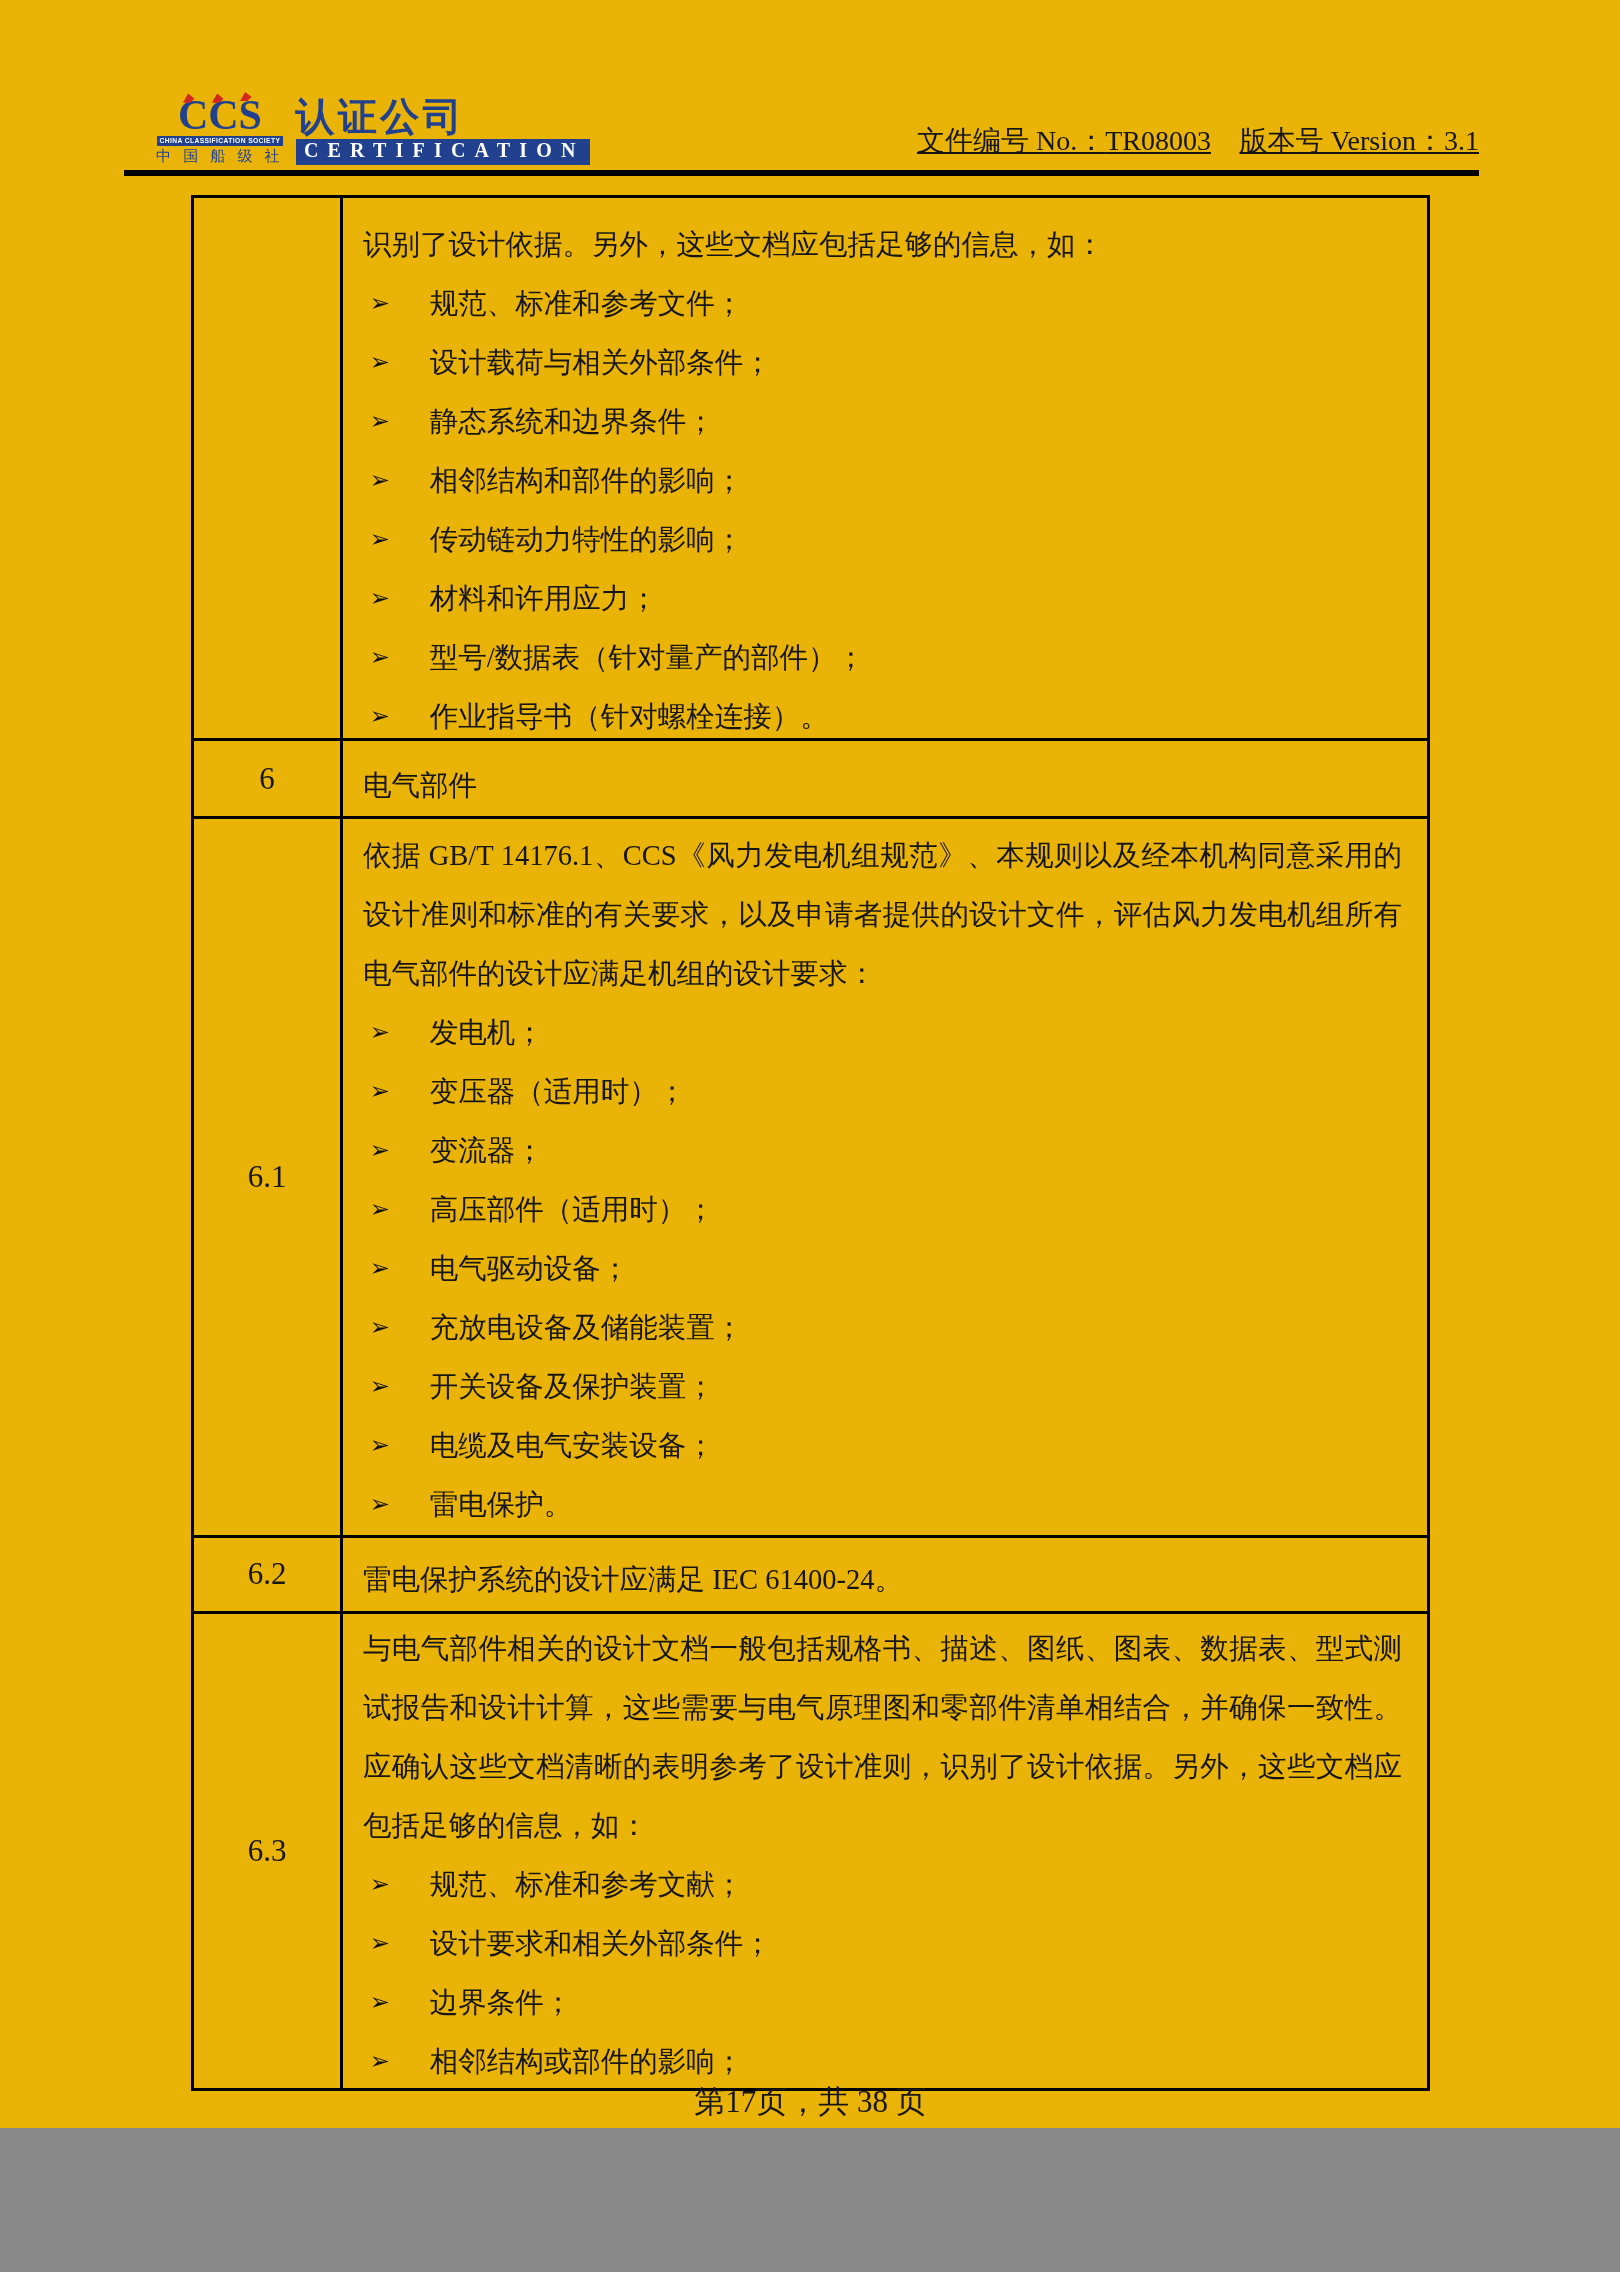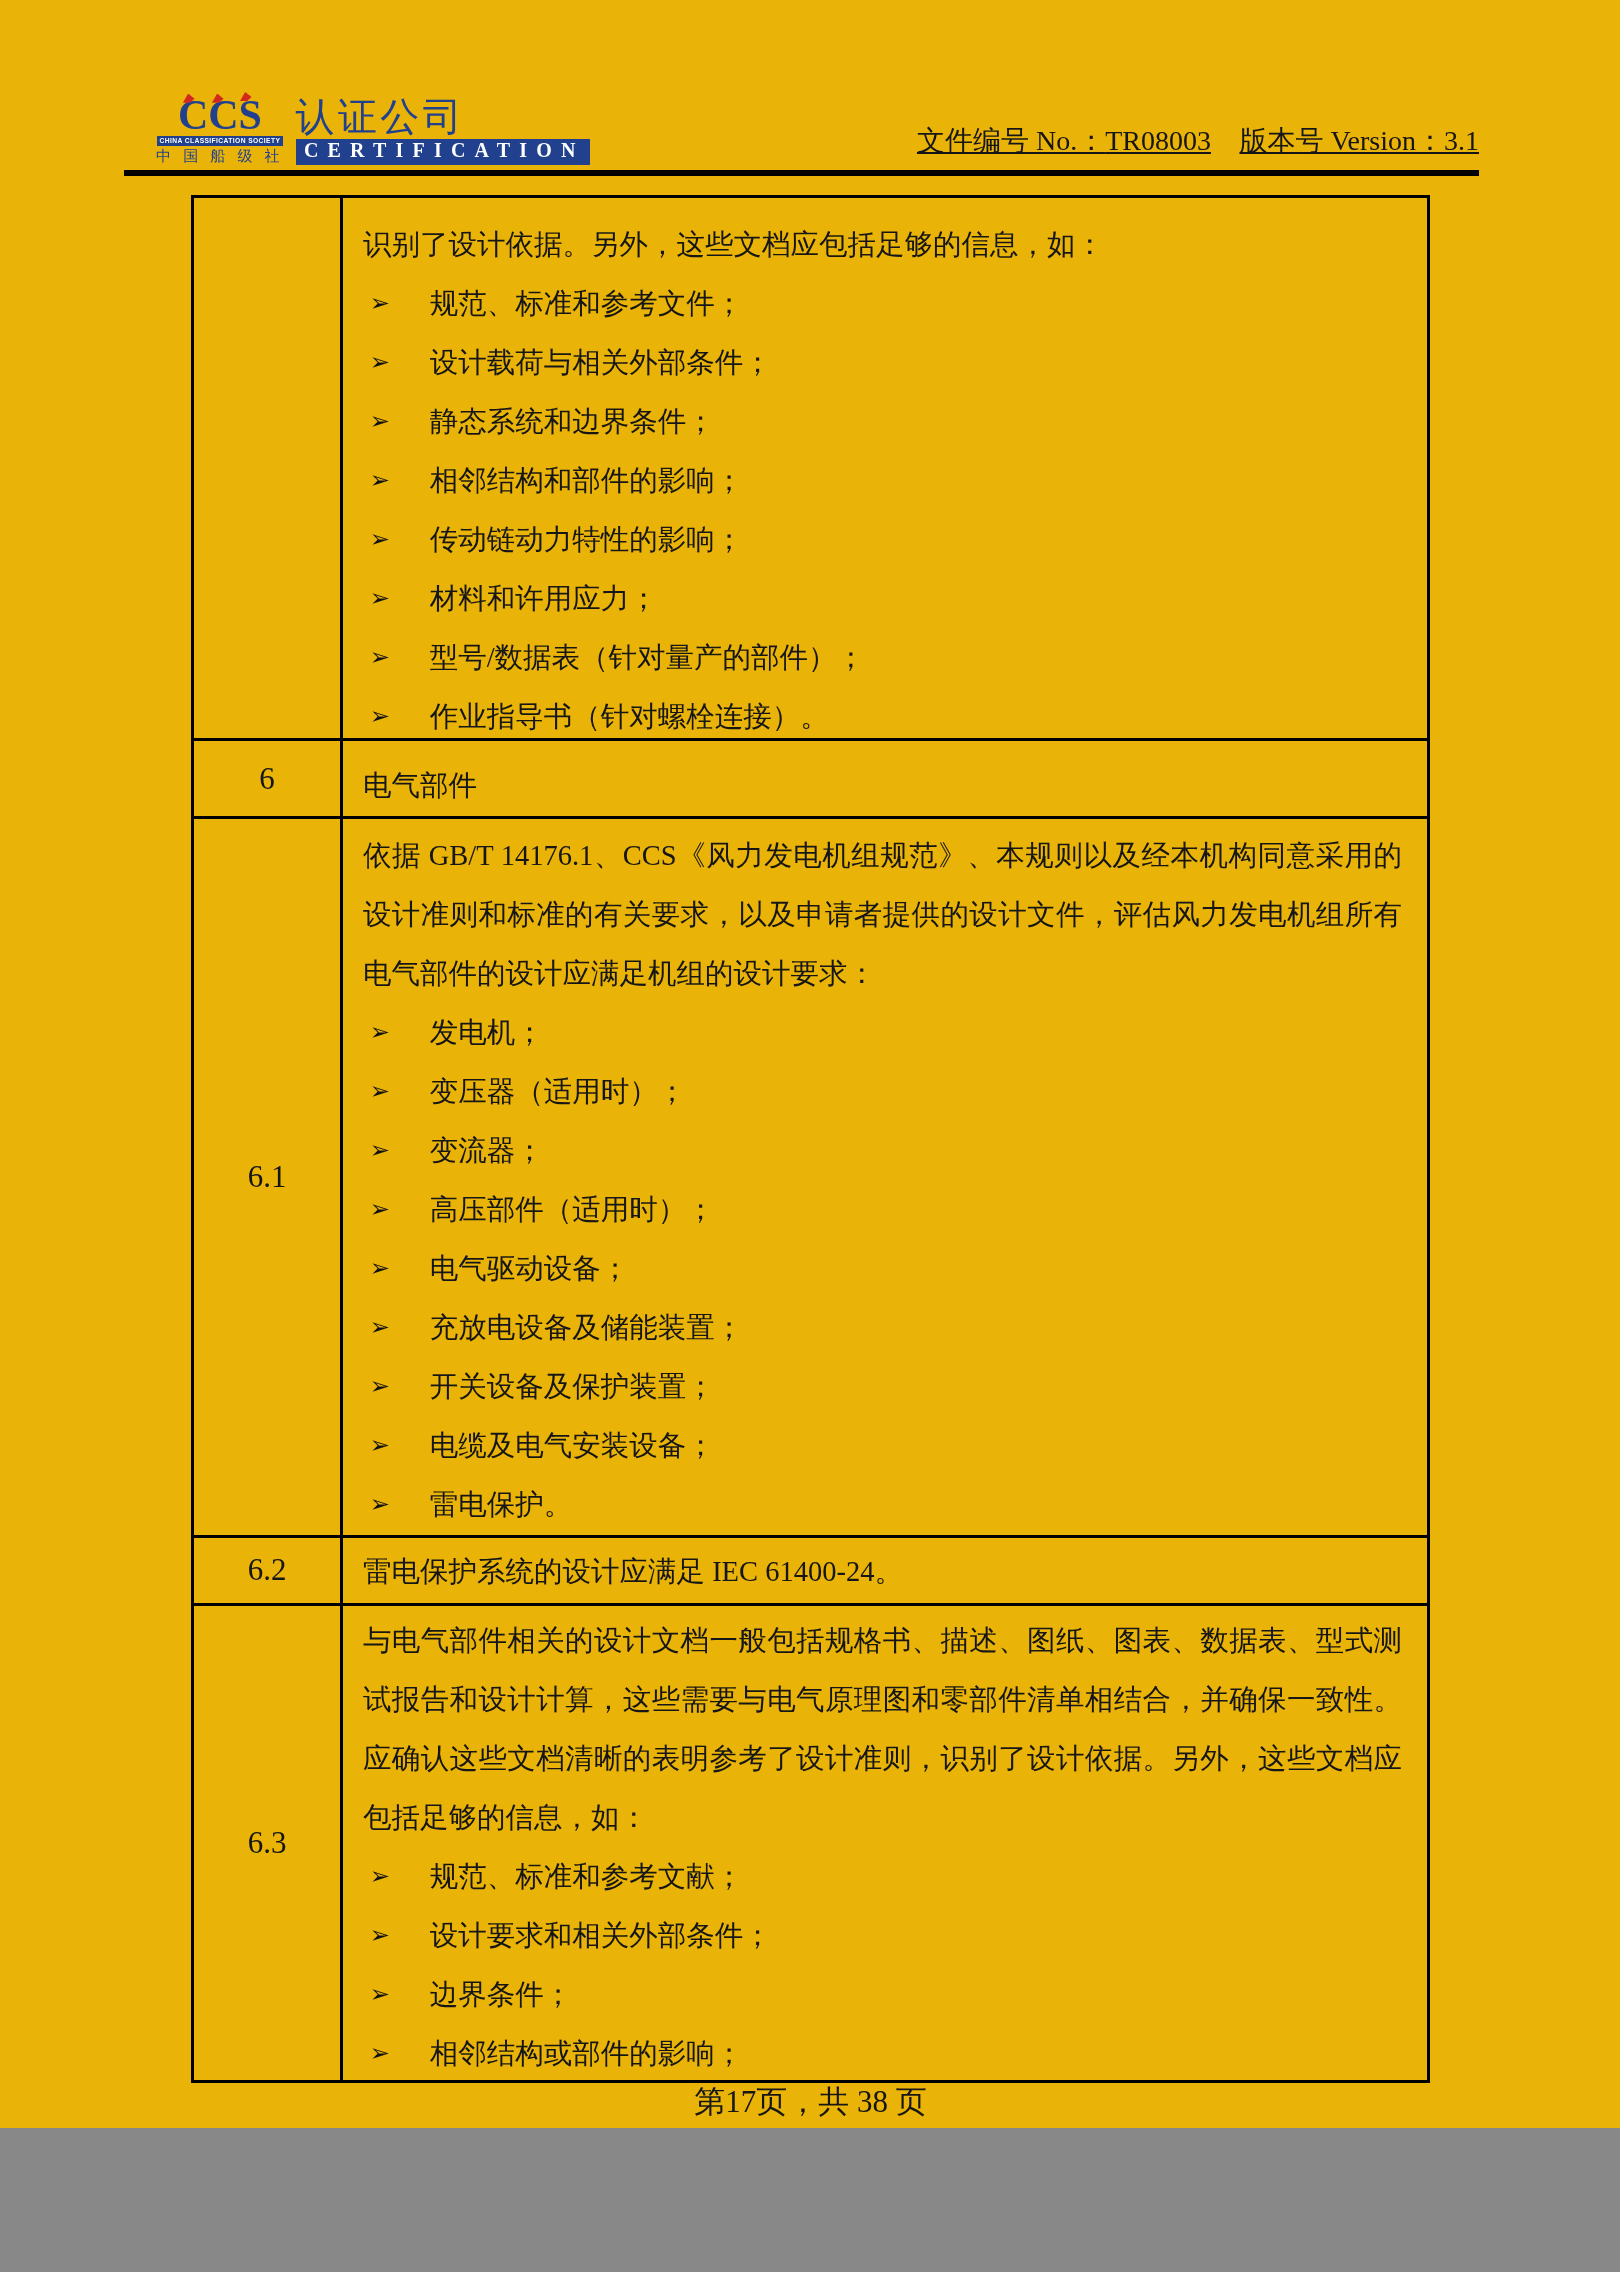--- a/index.html
+++ b/index.html
@@ -15,35 +15,35 @@
   .logo{position:absolute;left:156px;top:97px;display:flex;gap:11.7px;align-items:flex-start;}
   .logo-left{display:flex;flex-direction:column;align-items:center;}
   .ccs-wordmark{position:relative;font-weight:bold;font-size:42px;line-height:37px;letter-spacing:0px;color:var(--blue);font-family:"Liberation Serif",serif;}
   .flame{position:absolute;width:11.7px;height:9.2px;background:var(--red);clip-path:polygon(0 100%,45% 0,100% 55%,60% 100%);}
   .flame.f1{left:5px;top:-3.4px;}
   .flame.f2{left:34px;top:-3.4px;}
   .flame.f3{left:62px;top:-5px;}
   .soc-bar{margin-top:1.7px;background:var(--blue);color:#fff;font-family:"Liberation Sans",sans-serif;font-weight:bold;font-size:6.7px;letter-spacing:0.4px;padding:1.7px 2.5px;white-space:nowrap;}
   .soc-cn{margin-top:0.8px;color:var(--blue);font-size:15px;font-weight:normal;letter-spacing:4.2px;white-space:nowrap;}
   .logo-right{display:flex;flex-direction:column;}
-  .cert-cn{color:var(--blue);font-weight:normal;font-size:39px;line-height:39px;letter-spacing:3.4px;white-space:nowrap;}
+  .cert-cn{color:var(--blue);font-weight:bold;font-size:39px;line-height:39px;letter-spacing:3.4px;white-space:nowrap;}
   .cert-bar{margin-top:2.5px;background:var(--blue);color:#fff;font-family:Liberation Serif, serif;font-weight:bold;font-size:20px;letter-spacing:9.2px;text-align:right;padding:0.8px 5px 2.5px 8.4px;white-space:nowrap;}
   .doc-meta{position:absolute;top:122px;right:142px;font-size:28px;white-space:nowrap;text-decoration:underline;}
   .doc-meta .gap{display:inline-block;width:28.5px;}
   .header-rule{position:absolute;left:124px;top:170px;width:1355px;height:5.9px;background:#000;}
   
   table.req{position:absolute;left:191px;top:195px;width:1239px;border-collapse:collapse;table-layout:fixed;}
   table.req td{border:3.4px solid #000;vertical-align:middle;padding:0;}
   td.num{text-align:center;font-size:31px;}
   td.cell{vertical-align:top;}
   .cellbox{overflow:hidden;padding:0 25px 0 20px;font-size:28.5px;line-height:59px;text-align:justify;}
   .r1 .cellbox{height:523px;padding-top:17px;}
   .r2 .cellbox{height:59px;padding-top:16px;line-height:57px;text-align:left;}
   .r3 .cellbox{height:709px;padding-top:6.7px;line-height:59px;}
-  .r4 .cellbox{height:61px;padding-top:4px;line-height:59px;text-align:left;}
+  .r4 .cellbox{height:61px;padding-top:12px;line-height:59px;text-align:left;}
   .r5 .cellbox{height:469px;padding-top:5px;}
   .para{text-align:justify;}
   .para.single{text-align:left;}
   .bullet{display:flex;text-align:left;}
   .bm{flex:0 0 60px;padding-left:6.7px;font-family:"DejaVu Sans",sans-serif;font-size:24px;color:#111;}
   .bt{flex:1 1 auto;white-space:nowrap;overflow:hidden;}
   
   .footer{position:absolute;left:0;top:2081px;width:100%;text-align:center;font-size:31px;}
   :root{--blue:#21418e;--red:#d3281e;}
 </style>

